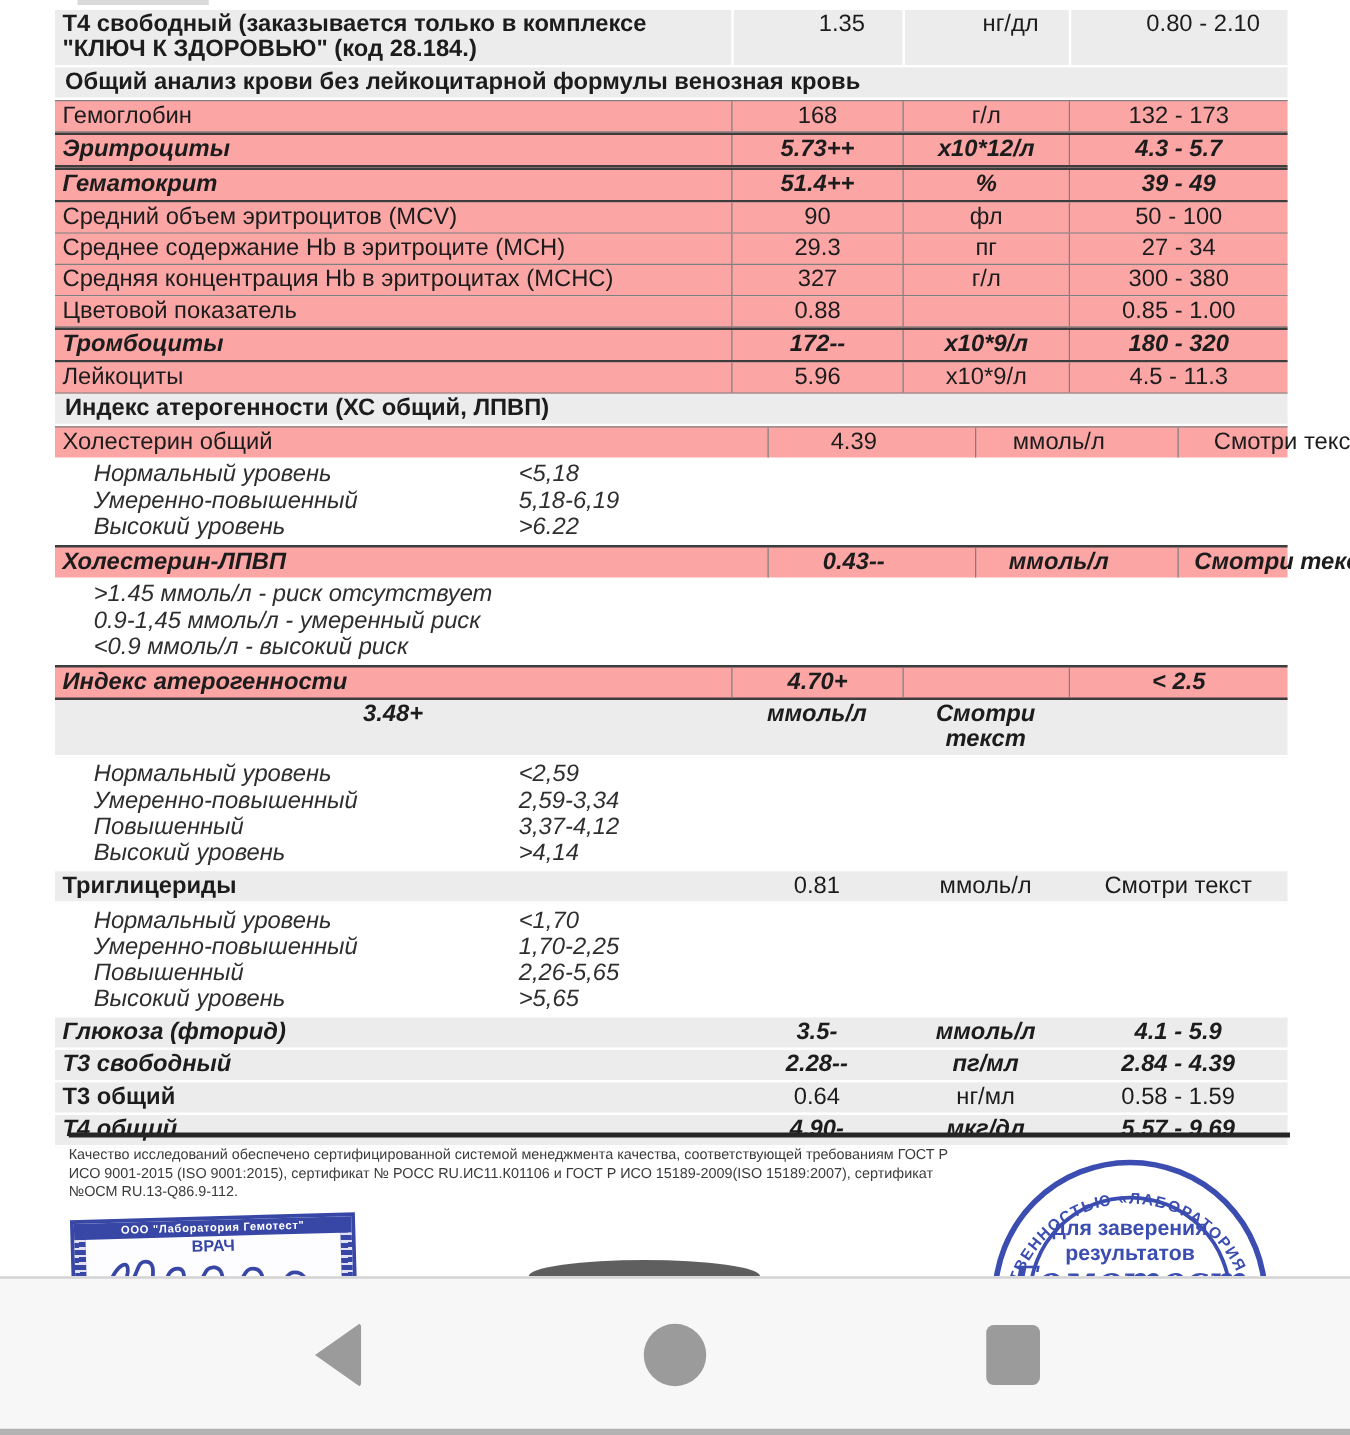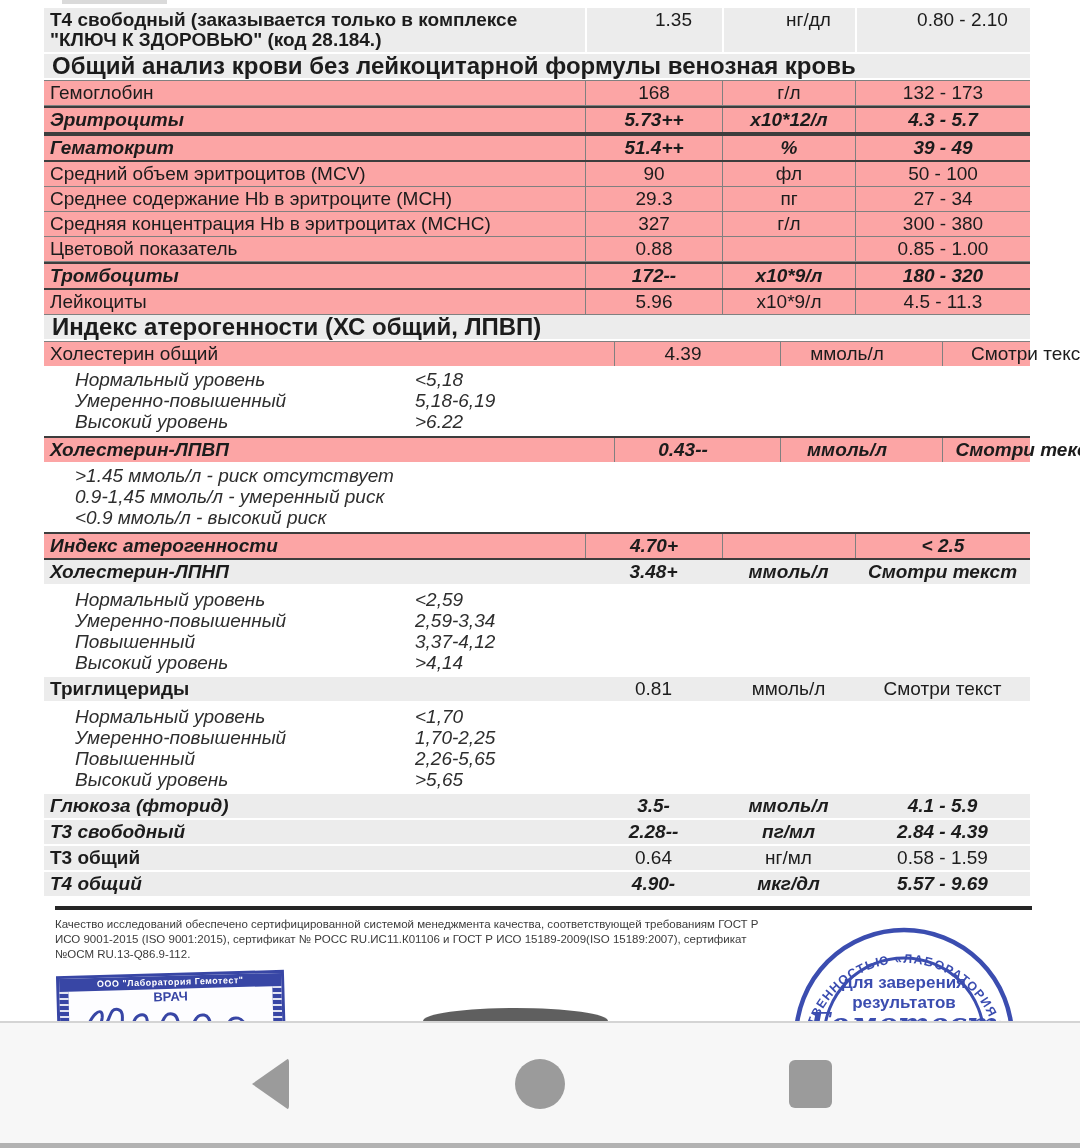--- a/index.html
+++ b/index.html
@@ -7,21 +7,21 @@
           font-family:"Liberation Sans","DejaVu Sans",sans-serif;color:#1c1c1c;}
   
   .doc{position:absolute;left:0;top:0;width:1080px;height:1021px;background:#fff;overflow:hidden;}
   .top-fragment{position:absolute;left:62px;top:0;width:105px;height:4px;background:#c6c6c6;opacity:.65;}
   .tbl{position:absolute;left:44px;top:8px;width:986px;}
   .row{display:grid;grid-template-columns:541px 137px 133px 175px;font-size:19px;line-height:20px;}
   .row .c{padding:2px 6px;}
   .c-name{text-align:left;padding-left:8px;}
   .c-val,.c-unit,.c-range{text-align:center;}
   
-  .section{background:#ececec;font-weight:bold;font-size:24px;line-height:20px;
+  .section{background:#ececec;font-weight:bold;font-size:19px;line-height:20px;
            padding:2px 6px 2px 8px;border-bottom:2px solid #fff;}
   
   .panel{background:#ececec;border-bottom:2px solid #fff;}
   .panel.vsep .c-val,.panel.vsep .c-unit,.panel.vsep .c-range{border-left:2px solid #fff;padding-left:44px;}
   .panel .c{padding-top:2px;padding-bottom:2px;}
   
   .bordered{background:#fca5a5;border-bottom:1px solid #808080;}
   .bordered.bt{border-top:1px solid #808080;}
   .bordered .c-val,.bordered .c-unit,.bordered .c-range{border-left:1px solid #808080;}
   .bordered.em{border-top:2px solid #3d3d3d;border-bottom:2px solid #3d3d3d;}
@@ -154,21 +154,20 @@
           <div>0.9-1,45 ммоль/л - умеренный риск</div>
           <div>&lt;0.9 ммоль/л - высокий риск</div>
         </div>
         <div class="row bordered em bt">
           <div class="c c-name">Индекс атерогенности</div>
           <div class="c c-val">4.70+</div>
           <div class="c c-unit"></div>
           <div class="c c-range">&lt; 2.5</div>
         </div>
         <div class="row panel em no-bb">
-          <div class="c c-name">Холестерин-ЛПНП</div>
           <div class="c c-val">3.48+</div>
           <div class="c c-unit">ммоль/л</div>
           <div class="c c-range">Смотри текст</div>
         </div>
         <div class="notes">
           <div class="note-pair"><span class="nl">Нормальный уровень</span><span>&lt;2,59</span></div>
           <div class="note-pair"><span class="nl">Умеренно-повышенный</span><span>2,59-3,34</span></div>
           <div class="note-pair"><span class="nl">Повышенный</span><span>3,37-4,12</span></div>
           <div class="note-pair"><span class="nl">Высокий уровень</span><span>&gt;4,14</span></div>
         </div>

